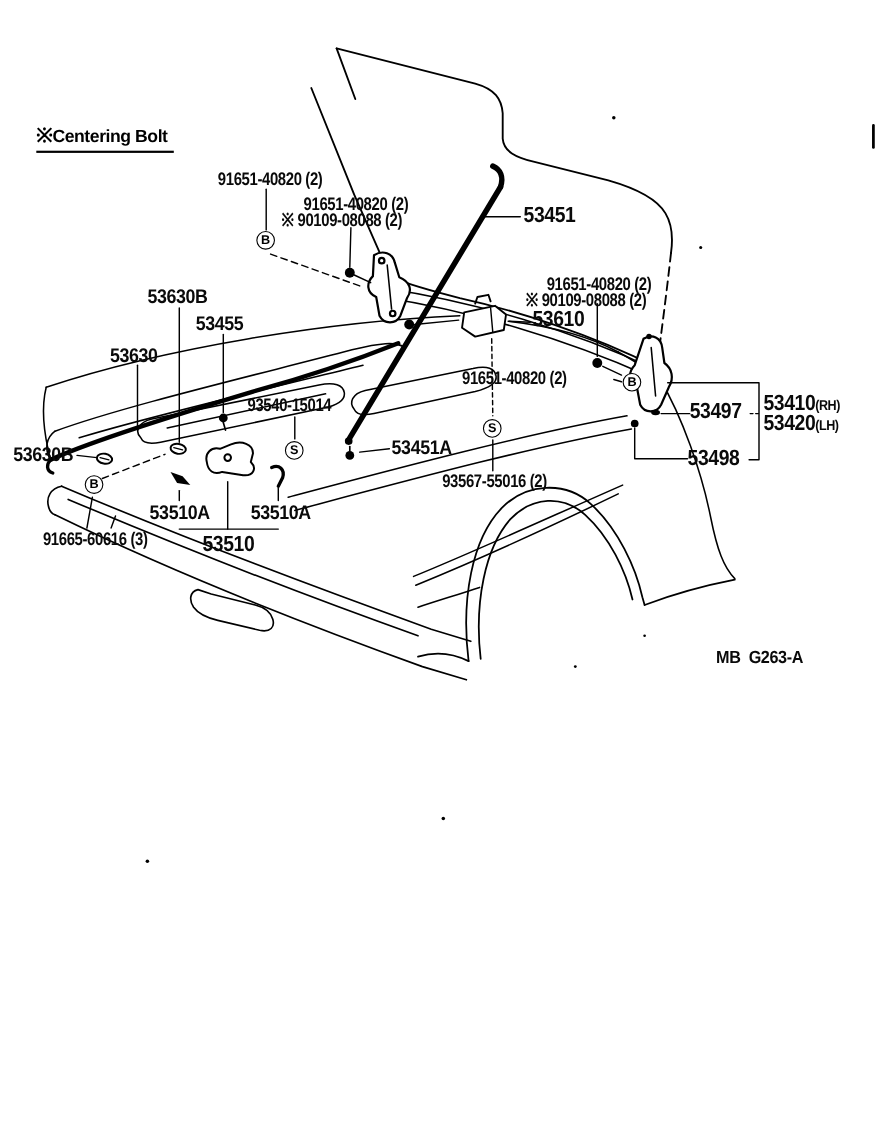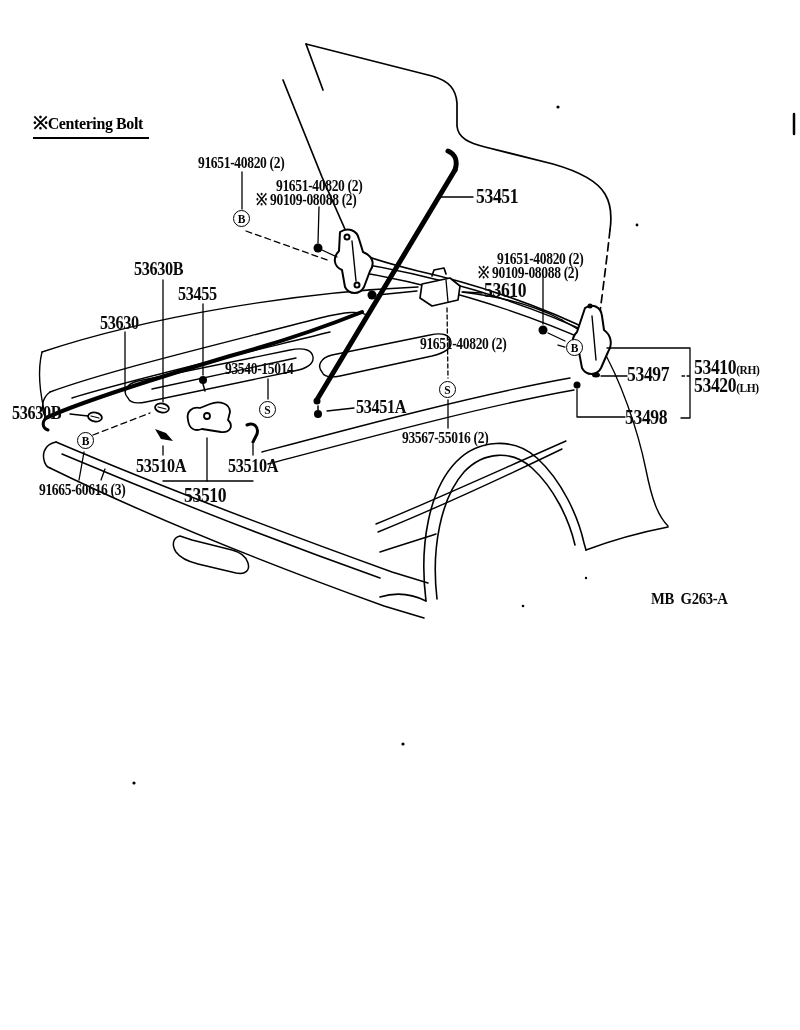--- a/index.html
+++ b/index.html
@@ -1,17 +1,17 @@
 <!DOCTYPE html>
 <html><head>
 <meta charset="utf-8">
 <style>
   html,body{margin:0;padding:0;background:#fff;}
   .canvas{position:relative;width:800px;height:1030px;background:#ffffff;overflow:hidden;
-          font-family:Liberation Serif, serif;color:#000;}
+          font-family:Liberation Sans, sans-serif;color:#000;}
   svg{position:absolute;left:0;top:0;}
   .lbl{position:absolute;font-weight:bold;white-space:pre;color:#0a0a0a;line-height:1;
        transform-origin:left top;letter-spacing:-0.4px;}
   .sm{font-size:16.5px;transform:scaleX(0.82);}
   .md{font-size:18px;transform:scaleX(0.90);}
   .lg{font-size:20px;transform:scaleX(0.88);}
   .fig{font-size:16px;transform:scaleX(0.92);}
   .side{font-size:13px;letter-spacing:-0.5px;}
   .mark{position:absolute;width:17px;height:17px;border:1.8px solid #000;border-radius:50%;
         background:#fff;font-size:11.5px;font-weight:bold;text-align:center;line-height:16px;

